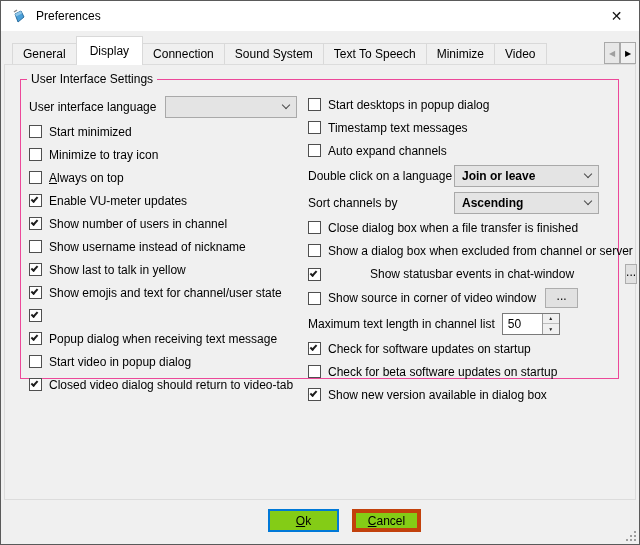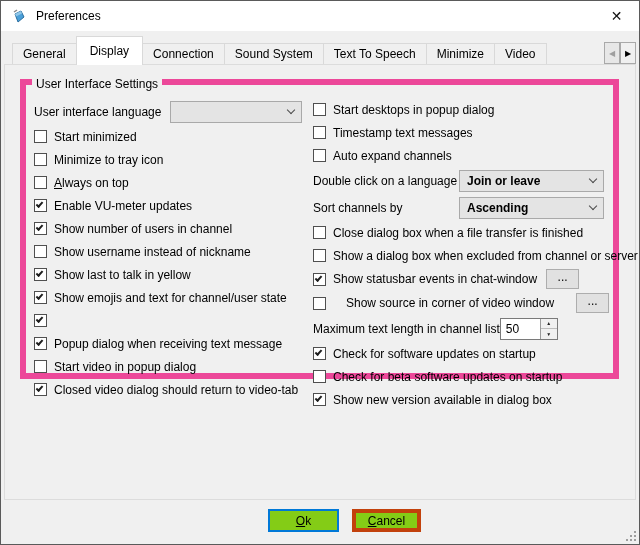--- a/index.html
+++ b/index.html
@@ -20,21 +20,21 @@
   .tab{height:21px;padding:0 10px;display:flex;align-items:center;background:#f0f0f0;
        border:1px solid #d9d9d9;border-bottom:none;white-space:nowrap;}
   .tab + .tab{margin-left:-1px;}
   .tab.active{height:22px;background:#ffffff;padding:14px 13px;position:relative;z-index:3;margin-bottom:-1px;border-color:#d9d9d9;}
   .tab-scroll{position:absolute;right:3px;bottom:0;display:flex;z-index:4;}
   .scroll-btn{width:16px;height:22px;background:#f0f0f0;border:1px solid #a9a9a9;
               display:flex;align-items:center;justify-content:center;font-size:8px;color:#000;}
   .scroll-btn.disabled{color:#9f9f9f;background:#e7e7e7;}
   
   .pane{position:absolute;left:3px;right:3px;top:63px;height:436px;border:1px solid #dcdcdc;background:#f0f0f0;}
-  .groupbox{position:absolute;left:15px;top:14px;right:16px;height:300px;border:6px solid #ec4899;padding-left:35px;}
+  .groupbox{position:absolute;left:15px;top:14px;right:16px;height:300px;border:1px solid #ec4899;padding-left:35px;}
   .group-title{position:absolute;top:-8px;left:6px;background:#f0f0f0;padding:0 4px;white-space:nowrap;}
   .col{position:absolute;top:13px;}
   .col-left{left:8px;width:276px;}
   .col-right{left:287px;width:312px;}
   .row{height:23px;display:flex;align-items:center;white-space:nowrap;}
   .row.tall{height:27px;}
   
   .cb{width:13px;height:13px;background:#fff;border:1px solid #4f4f4f;margin-right:7px;flex:none;position:relative;}
   .cb .tick{display:none;}
   .cb.checked .tick{display:block;position:absolute;left:1px;top:2px;width:7px;height:4px;
@@ -42,21 +42,21 @@
   .combo{height:22px;background:#e4e4e4;border:1px solid #a9a9a9;display:flex;align-items:center;
          padding:0 7px;flex:none;font-weight:bold;}
   .combo .chev{margin-left:auto;width:6px;height:6px;border-right:1px solid #4a4a4a;border-bottom:1px solid #4a4a4a;
          transform:rotate(45deg);margin-top:-4px;}
   .combo-lang{width:132px;}
   .combo-right{width:145px;}
   .lbl-lang{width:136px;flex:none;}
   .lbl-dd{width:146px;flex:none;}
   .dots-btn{width:33px;height:20px;margin-left:9px;background:#e1e1e1;border:1px solid #adadad;
         display:flex;align-items:center;justify-content:center;line-height:1;padding-bottom:5px;}
-  .spin{width:58px;height:22px;background:#fff;border:1px solid #7a7a7a;display:flex;flex:none;text-align:center;}
+  .spin{width:58px;height:22px;background:#fff;border:1px solid #7a7a7a;display:flex;margin-left:7px;flex:none;text-align:center;}
   .spin-val{flex:1;display:flex;align-items:center;padding-left:5px;}
   .spin-btns{width:17px;display:flex;flex-direction:column;border-left:1px solid #9a9a9a;}
   .spin-btn{flex:1;display:flex;align-items:center;justify-content:center;font-size:5px;color:#222;background:#f0f0f0;}
   .spin-btn.up{border-bottom:1px solid #bdbdbd;}
   .u{text-decoration:underline;}
   
   .footer{position:absolute;left:0;right:0;bottom:0;height:45px;}
   .btn{position:absolute;top:10px;height:23px;background:#84cc16;display:flex;align-items:center;justify-content:center;}
   .btn-ok{left:267px;width:71px;border:2px solid #0078d7;}
   .btn-cancel{left:351px;width:69px;border:4px solid #c2410c;}
@@ -206,30 +206,30 @@
         </div>
 
         <div class="row">
           <span class="cb"></span>
           <span>Close dialog box when a file transfer is finished</span>
         </div>
         <div class="row">
           <span class="cb"></span>
           <span>Show a dialog box when excluded from channel or server</span>
         </div>
-        <div class="row" style="height:24px;">
+        <div class="row" style="height:24px;gap:42px;">
           <span class="cb checked">
               <span class="tick"></span>
             </span>
           <span>Show statusbar events in chat-window</span>
           <div class="dots-btn">
               <span>...</span>
             </div>
         </div>
-        <div class="row" style="height:24px;gap:13px;">
+        <div class="row" style="height:24px;">
           <span class="cb"></span>
           <span>Show source in corner of video window</span>
           <div class="dots-btn">
               <span>...</span>
             </div>
         </div>
 
         <div class="row tall">
           <span>Maximum text length in channel list</span>
           <div class="spin">

